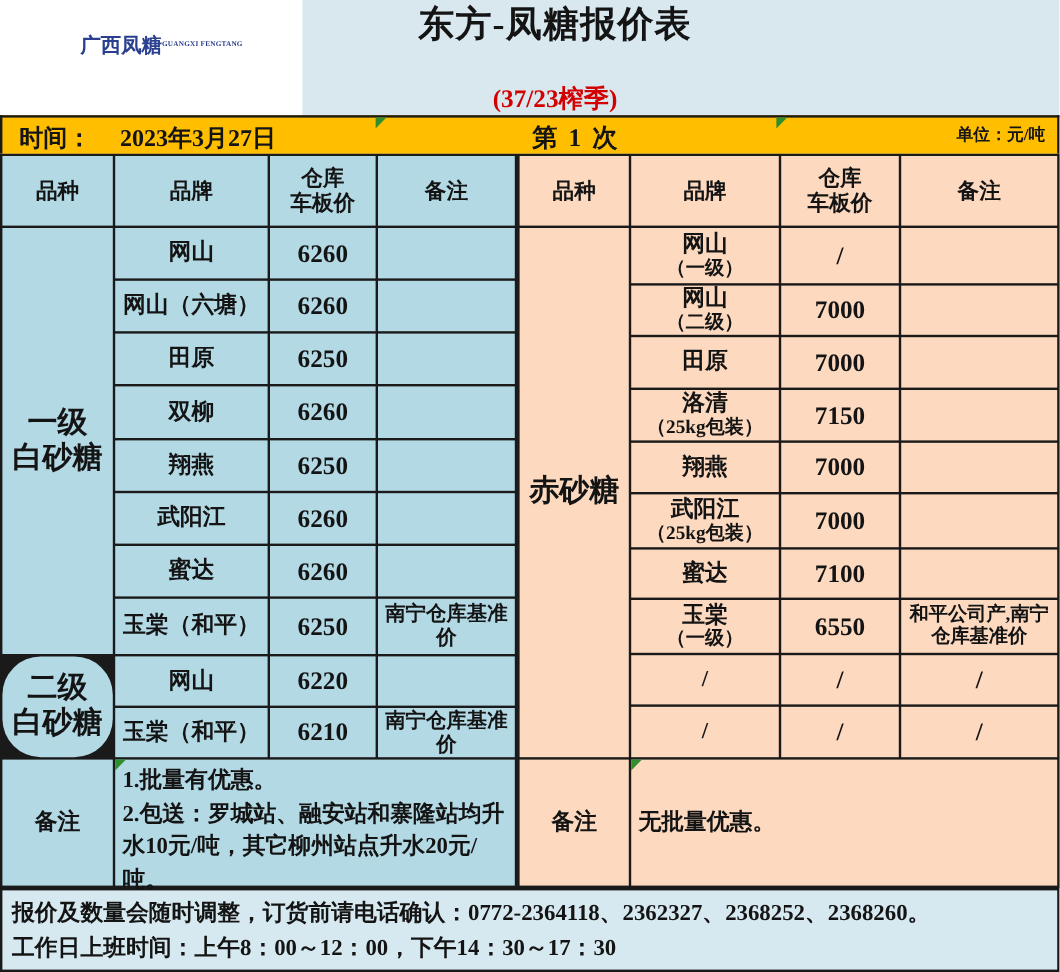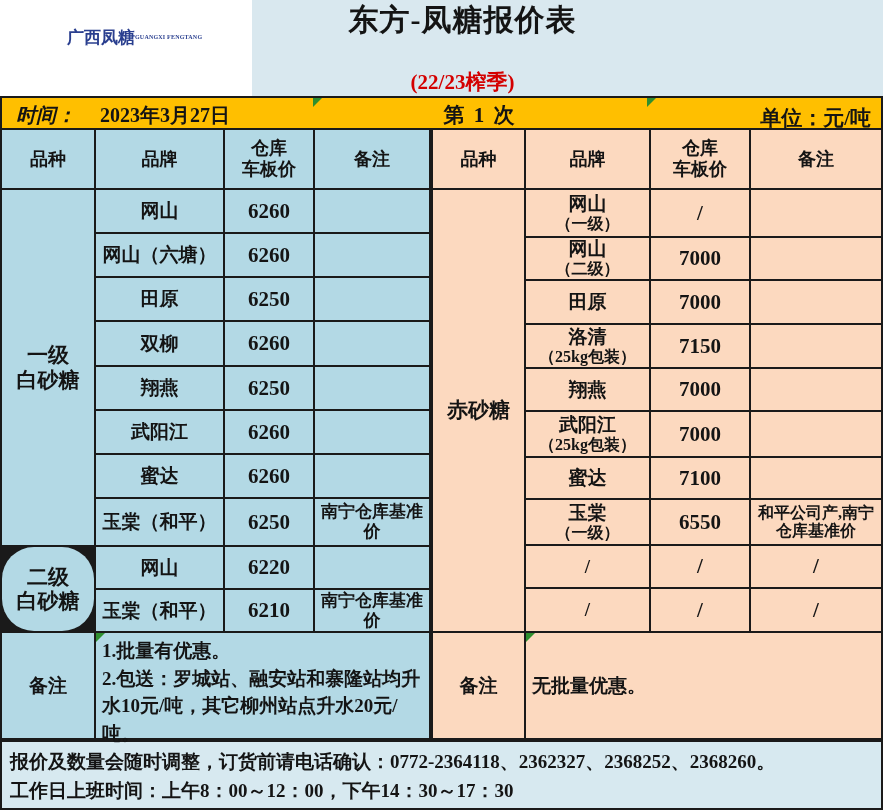--- a/index.html
+++ b/index.html
@@ -15,39 +15,39 @@
   .l1 .logo-cn { color:var(--teal); }
   .l1 .logo-en { color:var(--teal); }
   .l2 .logo-cn { color:var(--navy); }
   .l2 .logo-en { color:var(--navy); }
   .title-wrap { position:absolute; left:252px; right:0; top:0; height:96px; display:flex; flex-direction:column; align-items:center; justify-content:space-between; transform:translateX(-105px); }
   .main-title { font-size:30px; font-weight:bold; letter-spacing:1px; }
   .sub-title { font-size:21px; font-weight:bold; color:var(--red); margin-top:4px; }
 
   
   .time-bar { position:relative; height:32px; background:var(--yellow); border:2px solid var(--grid); border-bottom:none; }
-  .time-bar .tlabel { position:absolute; left:14px; top:4px; font-size:20px; font-weight:bold;font-style:italic; }
+  .time-bar .tlabel { position:absolute; left:14px; top:4px; font-size:20px; font-weight:bold; }
   .time-bar .tdate { position:absolute; left:98px; top:4px; font-size:20px; font-weight:bold; }
   .time-bar .tround { position:absolute; left:478px; top:3px; transform:translateX(-50%); font-size:21px; font-weight:bold; letter-spacing:2px; }
-  .time-bar .tunit { position:absolute; right:10px; top:6px; font-size:21px; font-weight:bold; }
+  .time-bar .tunit { position:absolute; right:10px; top:6px; font-size:14px; font-weight:bold; }
   .flag { position:absolute; width:0; height:0; border-top:9px solid var(--green); border-right:9px solid transparent; }
   .fl1 { left:311px; top:0; } .fl2 { left:645px; top:0; }
 
   
   .tables { display:flex; height:612px; }
   .grid { display:grid; gap:2px; background:var(--grid); border:2px solid var(--grid); }
   .lg { width:431px; grid-template-columns:92px 127px 88px 114px;
         grid-template-rows:58px 42px 42px 42px 43px 42px 42px 42px 46px 41px 41px 105px; }
   .rg { width:452px; grid-template-columns:91px 123px 98px 130px;
         grid-template-rows:58px 46px 41px 42px 42px 41px 44px 40px 44px 41px 42px 105px; }
   .c { display:flex; align-items:center; justify-content:center; text-align:center; font-weight:bold; position:relative; line-height:1.15; }
   .lg .c { background:var(--blue); }
   .rg .c { background:var(--peach); }
   .hdr { font-size:18px; }
-  .cat { font-size:21px; }
+  .cat { font-size:25px; }
   .brand { font-size:19px; flex-direction:column; }
   .brand .b2 { font-size:16px; }
   .price { font-size:21px; }
   .remark { font-size:17px; justify-content:flex-start; text-align:center; padding:1px 3px; }
   .remark.ctr { justify-content:center; text-align:center; font-size:21px; }
   .note-label { font-size:19px; }
   .note-body { justify-content:flex-start; align-items:flex-start; text-align:left; font-size:19px; padding:4px 6px; white-space:pre-line; line-height:1.45; }
   .gc1{grid-column:1}.gc2{grid-column:2}.gc3{grid-column:3}.gc4{grid-column:4}
   .gr1{grid-row:1}.gr2{grid-row:2}.gr3{grid-row:3}.gr4{grid-row:4}.gr5{grid-row:5}.gr6{grid-row:6}
   .gr7{grid-row:7}.gr8{grid-row:8}.gr9{grid-row:9}.gr10{grid-row:10}.gr11{grid-row:11}.gr12{grid-row:12}
@@ -80,21 +80,21 @@
           <rect x="24" y="30" width="22" height="10" fill="#fff"></rect>
           <text x="35" y="39" font-size="9" font-weight="bold" fill="#2a3f8f" text-anchor="middle">岡山</text>
           <text x="34" y="58" font-size="8" font-weight="bold" fill="#2a3f8f" text-anchor="middle" letter-spacing="1">WANGSHAN</text>
         </svg>
         <span class="logo-cn">广西凤糖</span>
         <span class="logo-en">GUANGXI FENGTANG</span>
       </div>
     </div>
     <div class="title-wrap">
       <div class="main-title">东方-凤糖报价表</div>
-      <div class="sub-title">(22/23榨季)</div>
+      <div class="sub-title">(37/23榨季)</div>
     </div>
   </div>
 
   <div class="time-bar">
     <span class="tlabel">时间：</span>
     <span class="tdate">2023年3月27日</span>
     <span class="tround">第 1 次</span>
     <span class="tunit">单位：元/吨</span>
     <span class="flag fl1"></span>
     <span class="flag fl2"></span>

